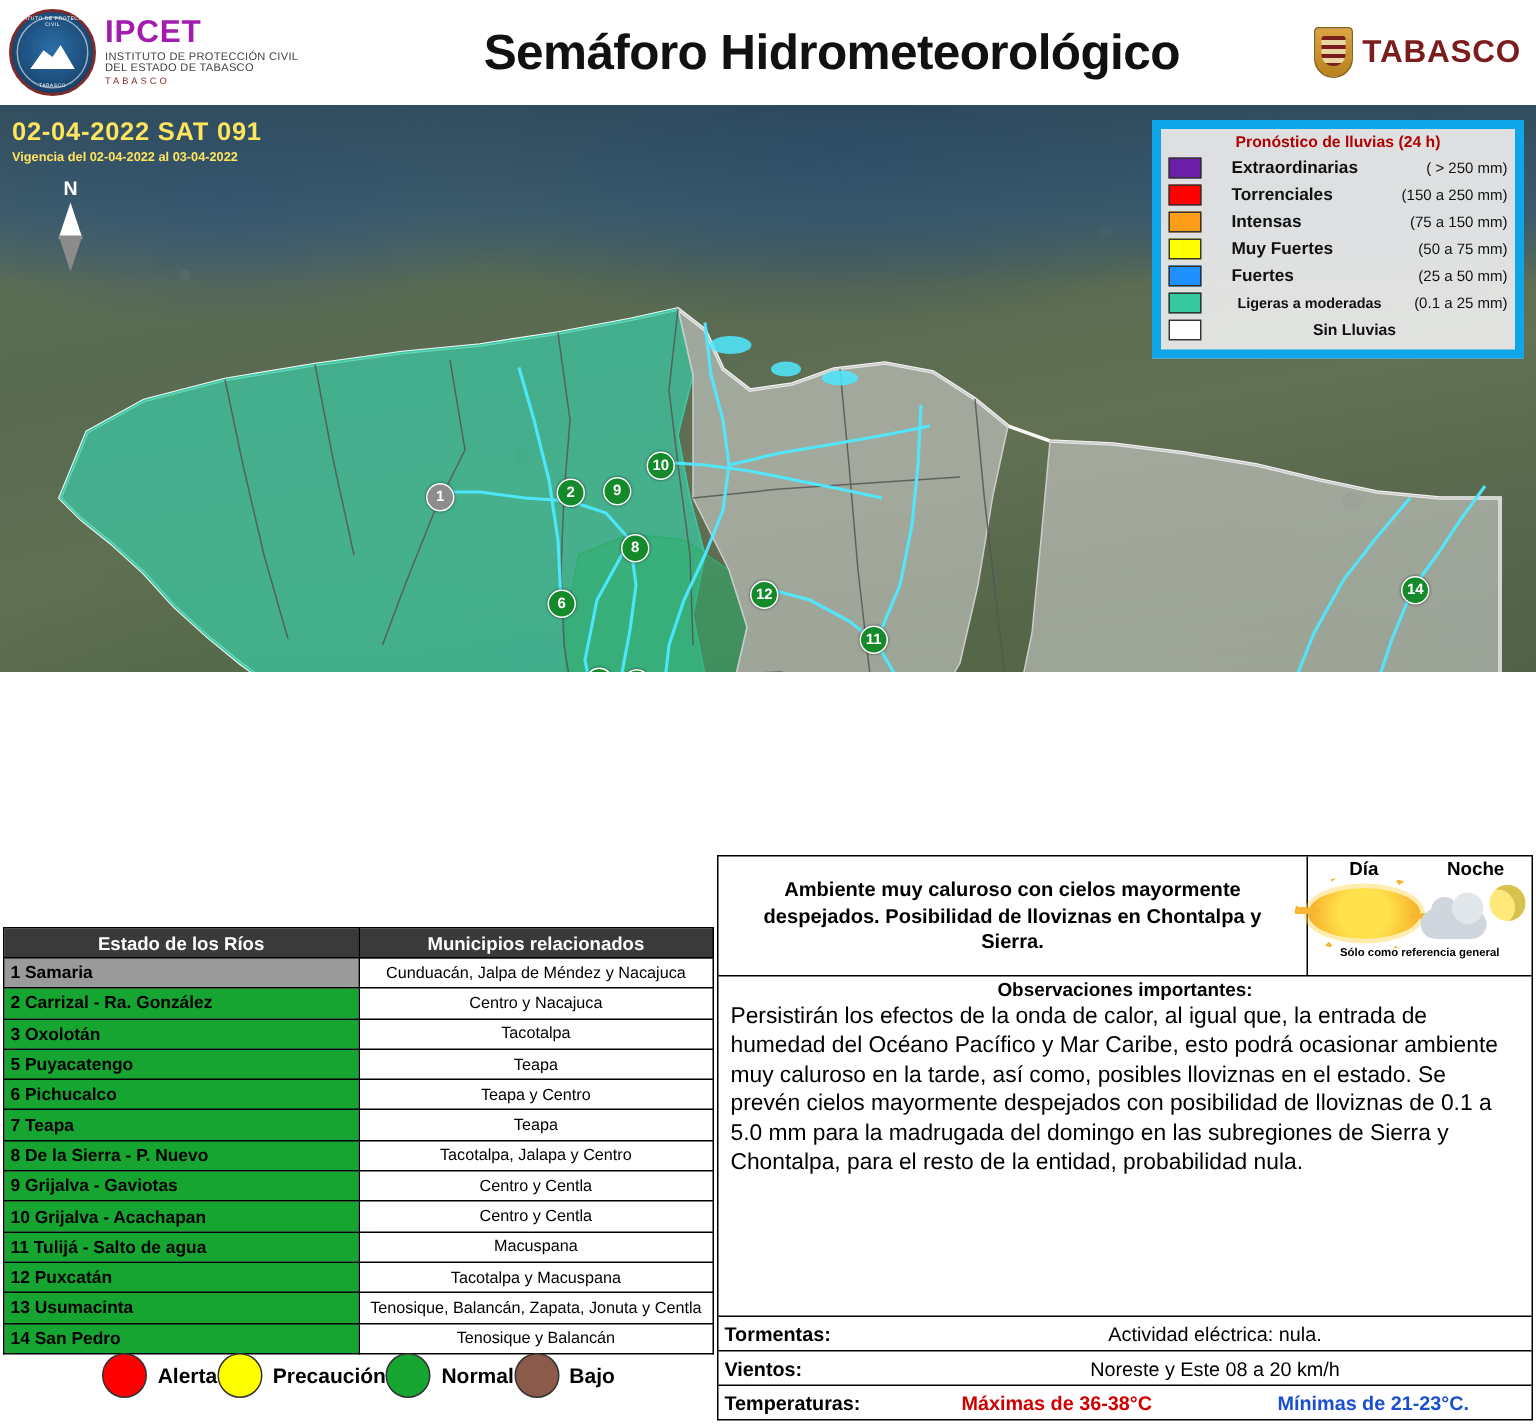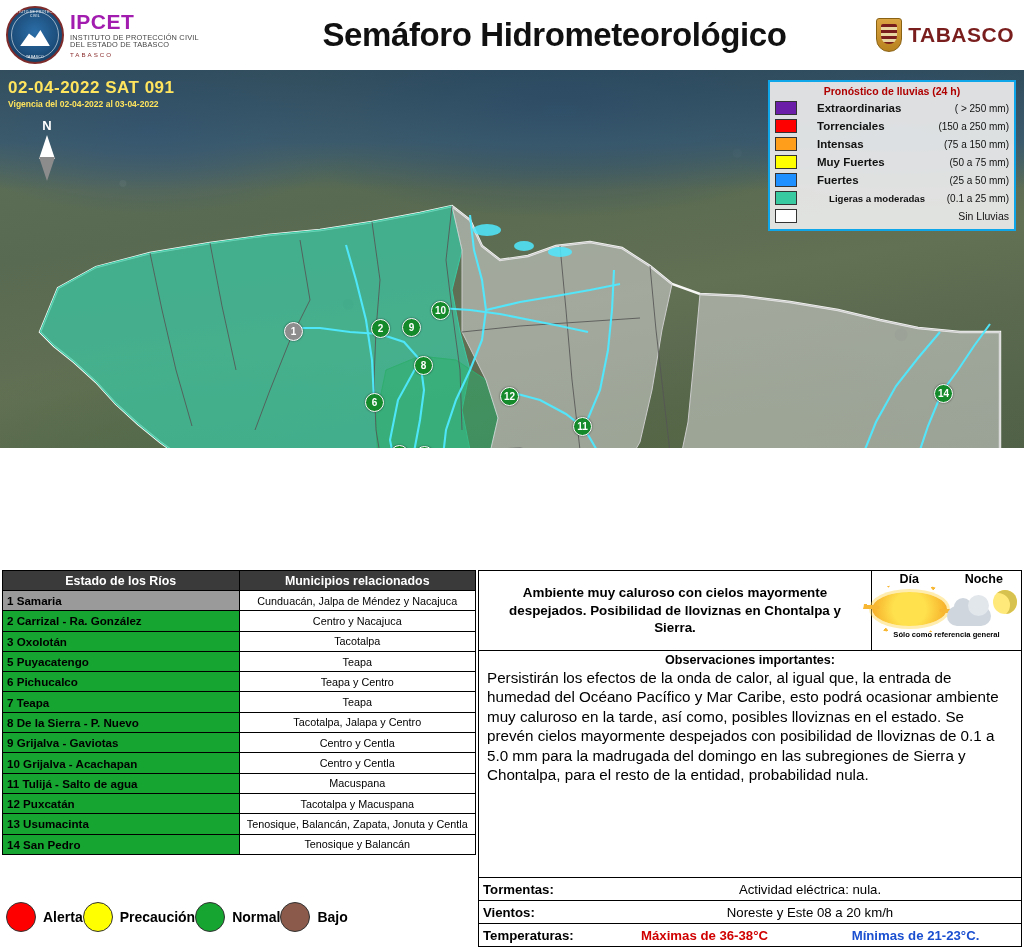--- a/index.html
+++ b/index.html
@@ -114,31 +114,31 @@
   .compass .arrow:after{
     content:""; position:absolute; left:0; bottom:0; width:0;height:0;
     border-left:8px solid transparent; border-right:8px solid transparent;
     border-top:24px solid #8c8c8c;
   }
 
   
   .legend{
     position:absolute; right:8px; top:10px; width:248px;
     background:rgba(235,235,235,.92);
-    border:2px solid #0ea5e9; padding:3px 5px 4px;
+    border:6px solid #0ea5e9; padding:3px 5px 4px;
   }
   .legend-title{
     text-align:center; font-size:10.5px; font-weight:bold; color:#b00000; margin-bottom:2px;
   }
   .legend-row{ display:flex; align-items:center; height:18px; }
   .legend-sw{ width:22px; height:14px; border:1px solid #333; flex:none; }
   .legend-name{ flex:1; font-size:11.5px; font-weight:bold; color:#111; padding-left:20px; }
   .legend-name.sm{ font-size:9.6px; font-weight:bold;text-align:right; }
   .legend-range{ font-size:10px; color:#111; width:84px; text-align:right; }
-  .legend-range.c{ text-align:right; width:auto; flex:1; font-size:10.5px; font-weight:normal;}
+  .legend-range.c{ text-align:center; width:auto; flex:1; font-size:10.5px; font-weight:bold;}
 
   .map-caption{
     position:absolute; left:0; bottom:2px; width:1024px; text-align:center;
     color:#ffffff; font-size:8.2px; font-weight:bold;
     text-shadow:0 0 3px #000;
   }
 
   .map-svg{ position:absolute; inset:0; }
 
   .dot{
@@ -147,42 +147,42 @@
     display:flex; align-items:center; justify-content:center;
     box-shadow:0 0 2px rgba(0,0,0,.6);
   }
   .dot.green{ background:#148a2b; }
   .dot.gray{ background:#8d8d8d; }
 
   
   .bottom{
     position:absolute; left:0; top:568px; width:1024px; height:381px; background:#fff;
   }
-  table{ border-collapse:collapse; }
+  table{ border-collapse:collapse;margin-top:48px; }
 
   .left-table{
     position:absolute; left:2px; top:2px; width:474px;
     font-size:11.6px;
   }
   .left-table table{ width:474px; table-layout:fixed; }
   .left-table th{
     border:1px solid #000; background:#3a3a3a; color:#fff; font-size:12.4px;
     height:20px; font-weight:bold;
   }
   .left-table td{
     border:1px solid #000; height:20.3px; padding:0 4px;
   }
   .td-river{ width:212px; font-weight:bold; color:#000; }
   .td-muni{ text-align:center; font-size:10.8px; }
   .st-normal{ background:#16a531; }
   .st-bajo{ background:#9a9a9a; }
 
   .legend-status{
     position:absolute; left:6px; top:325px; width:466px; height:48px;
-    display:flex; align-items:center; justify-content:flex-start;
+    display:flex; align-items:center; justify-content:center;
   }
   .ls-item{ display:flex; align-items:center; gap:7px; }
   .ls-circ{ width:30px; height:30px; border-radius:50%; border:1px solid #333; }
   .ls-label{ font-size:14px; font-weight:bold; color:#000; }
 
   .right-panel{
     position:absolute; left:478px; top:2px; width:544px; height:377px;
     border:1px solid #000;
   }
   .rp-top{ display:flex; height:80px; border-bottom:1px solid #000; }

